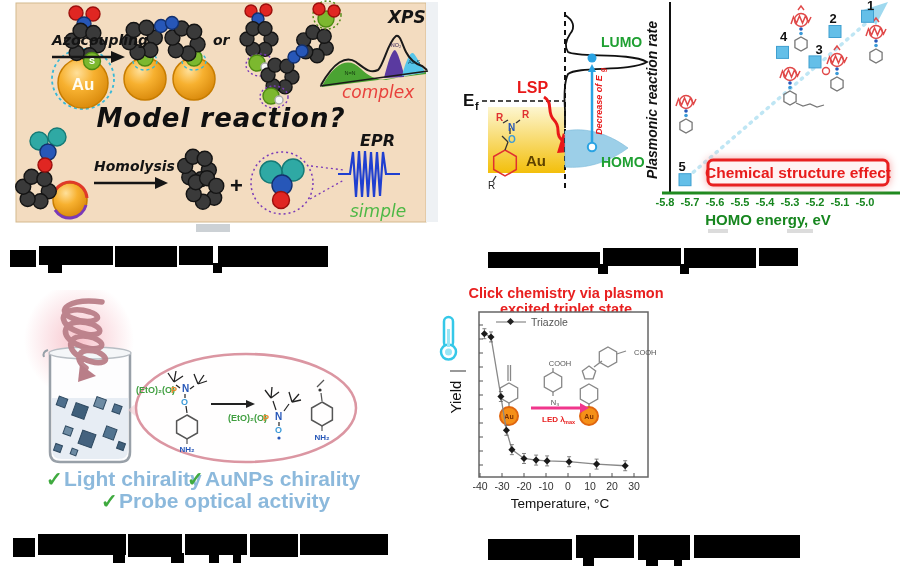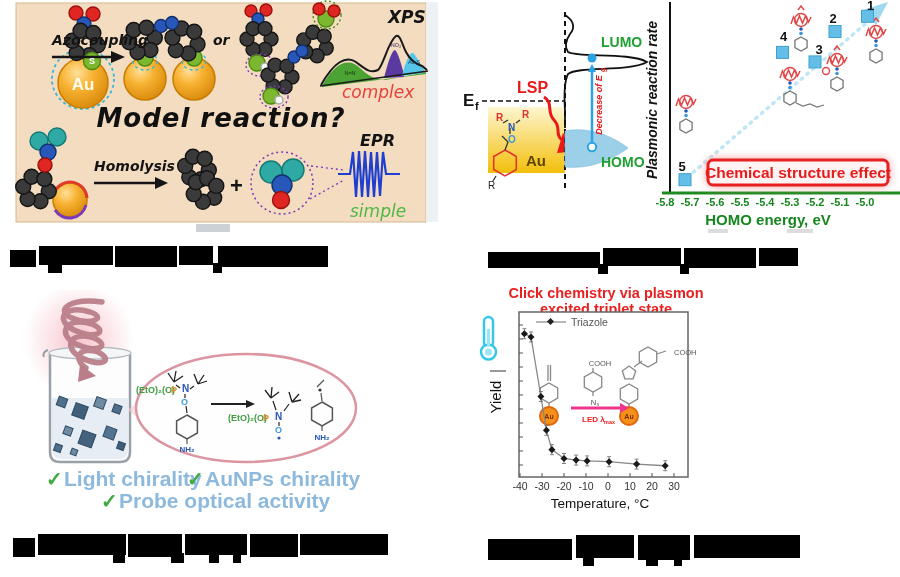--- a/index.html
+++ b/index.html
@@ -368,21 +368,21 @@
         <text x="22" y="196" font-size="20" fill="#3faa3f">✓</text>
         <text x="40" y="196" font-size="21" fill="#8cb9dc">Light chirality</text>
         <text x="163" y="196" font-size="20" fill="#3faa3f">✓</text>
         <text x="181" y="196" font-size="21" fill="#8cb9dc">AuNPs chirality</text>
         <text x="77" y="218" font-size="20" fill="#3faa3f">✓</text>
         <text x="95" y="218" font-size="21" fill="#8cb9dc">Probe optical activity</text>
       </g>
     </svg>
   </div>
 
-  <div class="fig" style="left:476px;top:285px;width:260px;height:245px;">
+  <div class="fig" style="left:436px;top:285px;width:260px;height:245px;">
     <svg width="260" height="245" viewBox="0 0 260 245">
       <text x="130" y="13" font-size="14.5" font-weight="bold" fill="#e82020" text-anchor="middle">Click chemistry via plasmon</text>
       <text x="130" y="29" font-size="14.5" font-weight="bold" fill="#e82020" text-anchor="middle">excited triplet state</text>
 
       <g>
         <rect x="8" y="32" width="9" height="30" rx="4.5" fill="#fff" stroke="#35c8e8" stroke-width="2.5"></rect>
         <circle cx="12.5" cy="67" r="7.5" fill="#fff" stroke="#35c8e8" stroke-width="2.5"></circle>
         <circle cx="12.5" cy="67" r="3.5" fill="#9ae6f5"></circle>
         <line x1="12.5" y1="44" x2="12.5" y2="62" stroke="#9ae6f5" stroke-width="3"></line>
       </g>

